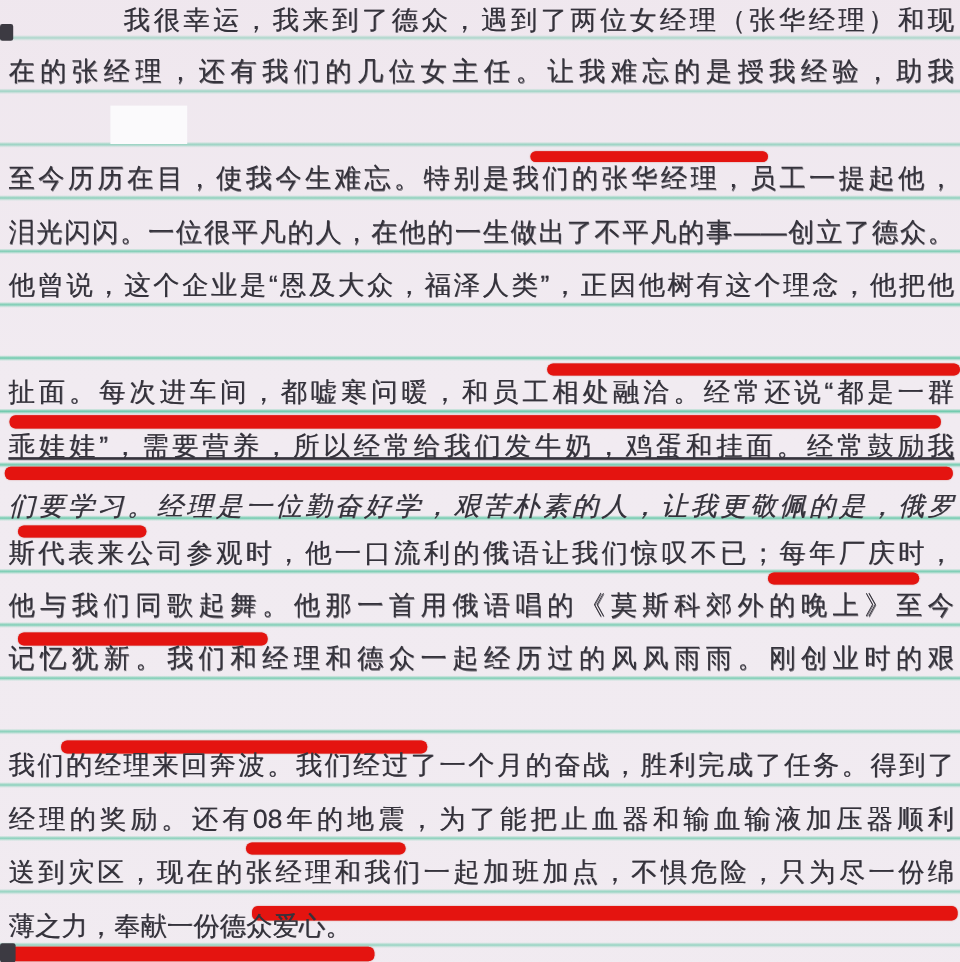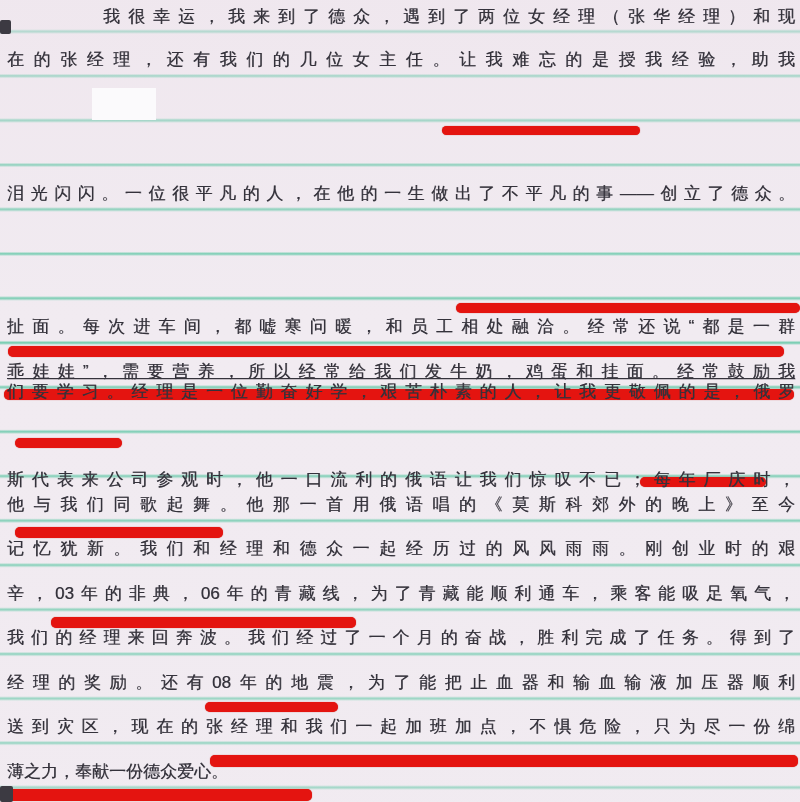--- a/index.html
+++ b/index.html
@@ -15,21 +15,21 @@
     background-size:100% 100%, 100% 44.47px;
     background-repeat:no-repeat, repeat-y;
     font-family:"Liberation Sans","DejaVu Sans",sans-serif;
   }
   .tline{
     position:absolute;
     left:7px;
     width:788px;
     height:34px;
     line-height:34px;
-    font-size:17px;
+    font-size:22px;
     color:#34323b;
     text-shadow:0.5px 0.4px 0 rgba(52,50,59,.65);
     letter-spacing:0;
     text-align:justify;
     text-align-last:justify;
     white-space:nowrap;
     z-index:3;
   }
   .tline.indent{padding-left:96px;width:692px;}
   .tline.short{text-align:left;text-align-last:left;}
@@ -54,28 +54,29 @@
 </style>
 </head>
 <body>
 
 <div id="page">
 
   <div class="patch" style="left:92px;top:88px;width:64px;height:32px;"></div>
 
   <div class="tline indent" style="top:0px;">我很幸运，我来到了德众，遇到了两位女经理（张华经理）和现</div>
   <div class="tline" style="top:43px;">在的张经理，还有我们的几位女主任。让我难忘的是授我经验，助我</div>
+  <div class="tline" style="top:132px;">至今历历在目，使我今生难忘。特别是我们的张华经理，员工一提起他，</div>
   <div class="tline" style="top:177px;">泪光闪闪。一位很平凡的人，在他的一生做出了不平凡的事——创立了德众。</div>
+  <div class="tline" style="top:221px;">他曾说，这个企业是“恩及大众，福泽人类”，正因他树有这个理念，他把他</div>
   <div class="tline" style="top:310px;">扯面。每次进车间，都嘘寒问暖，和员工相处融洽。经常还说“都是一群</div>
   <div class="tline" style="top:355px;text-decoration:underline;">乖娃娃”，需要营养，所以经常给我们发牛奶，鸡蛋和挂面。经常鼓励我</div>
-  <div class="tline" style="top:375px;">们要学习。经理是一位勤奋好学，艰苦朴素的人，让我更敬佩的是，俄罗</div>
-  <div class="tline" style="top:463px;">斯代表来公司参观时，他一口流利的俄语让我们惊叹不已；每年厂庆时，</div>
+  <div class="tline" style="top:405px;font-style:italic;">们要学习。经理是一位勤奋好学，艰苦朴素的人，让我更敬佩的是，俄罗</div>
+  <div class="tline" style="top:444px;">斯代表来公司参观时，他一口流利的俄语让我们惊叹不已；每年厂庆时，</div>
   <div class="tline" style="top:488px;">他与我们同歌起舞。他那一首用俄语唱的《莫斯科郊外的晚上》至今</div>
   <div class="tline" style="top:532px;">记忆犹新。我们和经理和德众一起经历过的风风雨雨。刚创业时的艰</div>
-  <div class="tline" style="top:577px;">辛，03年的非典，06年的青藏线，为了青藏能顺利通车，乘客能吸足氧气，</div>
   <div class="tline" style="top:621px;">我们的经理来回奔波。我们经过了一个月的奋战，胜利完成了任务。得到了</div>
   <div class="tline" style="top:666px;">经理的奖励。还有08年的地震，为了能把止血器和输血输液加压器顺利</div>
   <div class="tline" style="top:710px;">送到灾区，现在的张经理和我们一起加班加点，不惧危险，只为尽一份绵</div>
   <div class="tline short" style="top:755px;">薄之力，奉献一份德众爱心。</div>
 
   <div class="scan-mark" style="left:0;top:20px;width:11px;height:14px;"></div>
   <div class="scan-mark" style="left:0;top:786px;width:13px;height:16px;"></div>
 
 <div class="marker" title="平易近人，和蔼可亲" style="left: 442px; top: 126px; width: 198px; height: 9px;"></div>
     <div class="marker" title="他每天早晨一个馍夹菜，中午一碗" style="left: 456px; top: 303px; width: 344px; height: 10px;"></div>

